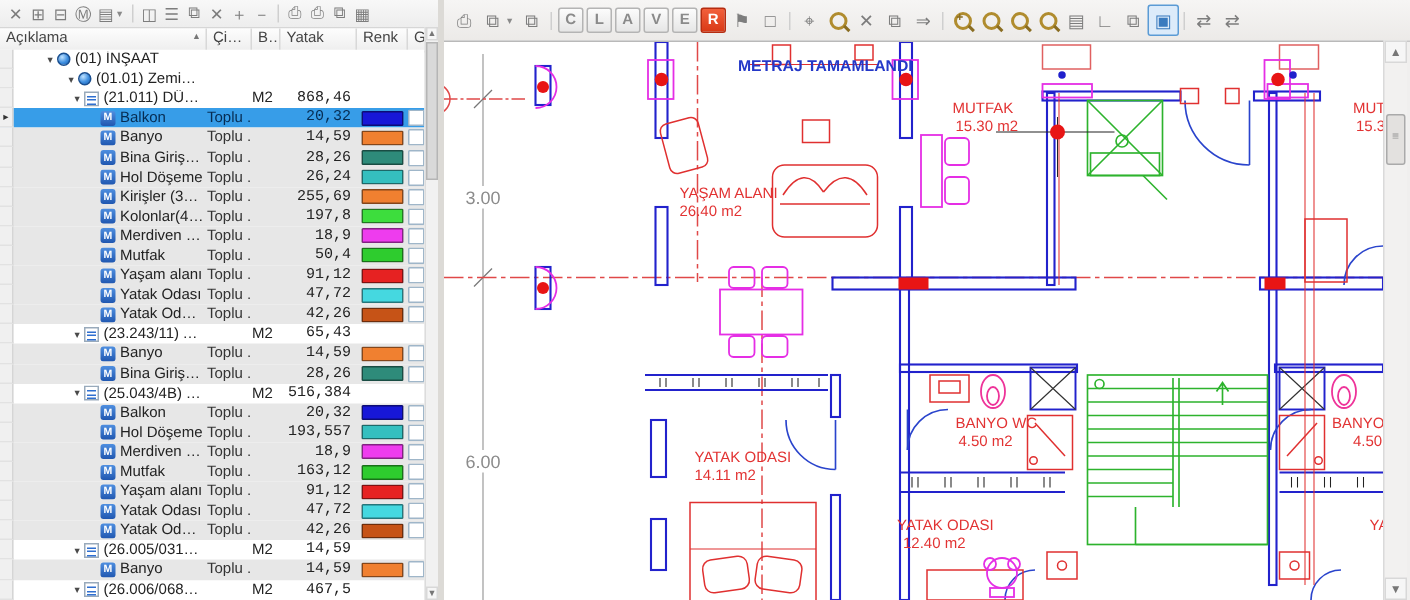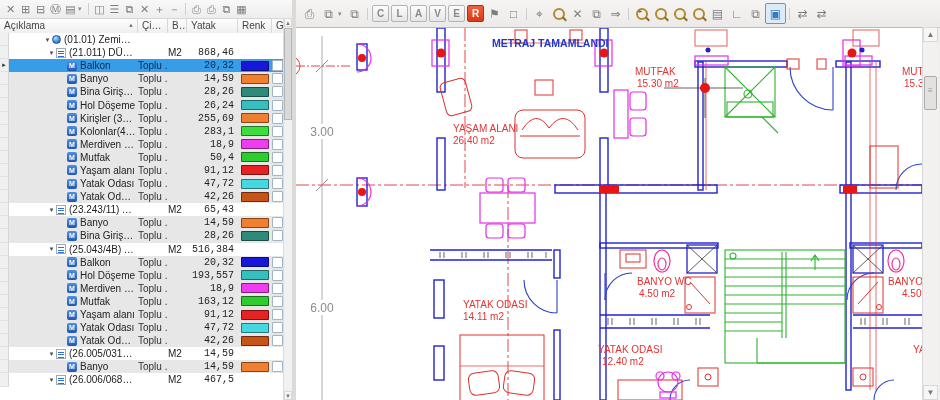--- a/index.html
+++ b/index.html
@@ -102,20 +102,33 @@
       <span class="lbl" style="flex:1;">Açıklama</span>
       <span style="font-size:6px;color:#777;padding-top:2px;">▲</span>
     </div>
     <div class="hcell" style="width:30px;">Çizim</div>
     <div class="hcell" style="width:19px;">Birim</div>
     <div class="hcell" style="width:51px;">Yatak</div>
     <div class="hcell" style="width:34px;">Renk</div>
     <div class="hcell" style="width:11px;border-right:none;">Gö...</div>
   </div>
   <div id="rows">
+      <div class="grow root">
+        <div class="cell c-ind"></div>
+        <div class="cell c-tree" style="padding-left: 20px;">
+          <span class="arrow">▾</span>
+          <span class="sphere"></span>
+          <span class="lbl">(01) İNŞAAT</span>
+        </div>
+        <div class="cell c-ciz"></div>
+        <div class="cell c-bir"></div>
+        <div class="cell c-mik"></div>
+        <div class="cell c-renk"></div>
+        <div class="cell c-go"></div>
+      </div>
       <div class="grow l1">
         <div class="cell c-ind"></div>
         <div class="cell c-tree" style="padding-left: 34px;">
           <span class="arrow">▾</span>
           <span class="sphere"></span>
           <span class="lbl">(01.01) Zemin Kat</span>
         </div>
         <div class="cell c-ciz"></div>
         <div class="cell c-bir"></div>
         <div class="cell c-mik"></div>
@@ -220,21 +233,21 @@
         </div>
       </div>
       <div class="grow leaf">
         <div class="cell c-ind"></div>
         <div class="cell c-tree" style="padding-left: 58px;">
           <span class="mico">M</span>
           <span class="lbl">Kolonlar(40X60)</span>
         </div>
         <div class="cell c-ciz">Toplu ...</div>
         <div class="cell c-bir"></div>
-        <div class="cell c-mik">283,1</div>
+        <div class="cell c-mik">197,8</div>
         <div class="cell c-renk">
           <span class="swatch" style="background: linear-gradient(rgb(61, 221, 61), rgb(61, 221, 61));"></span>
         </div>
         <div class="cell c-go">
           <span class="chk"></span>
         </div>
       </div>
       <div class="grow leaf">
         <div class="cell c-ind"></div>
         <div class="cell c-tree" style="padding-left: 58px;">

